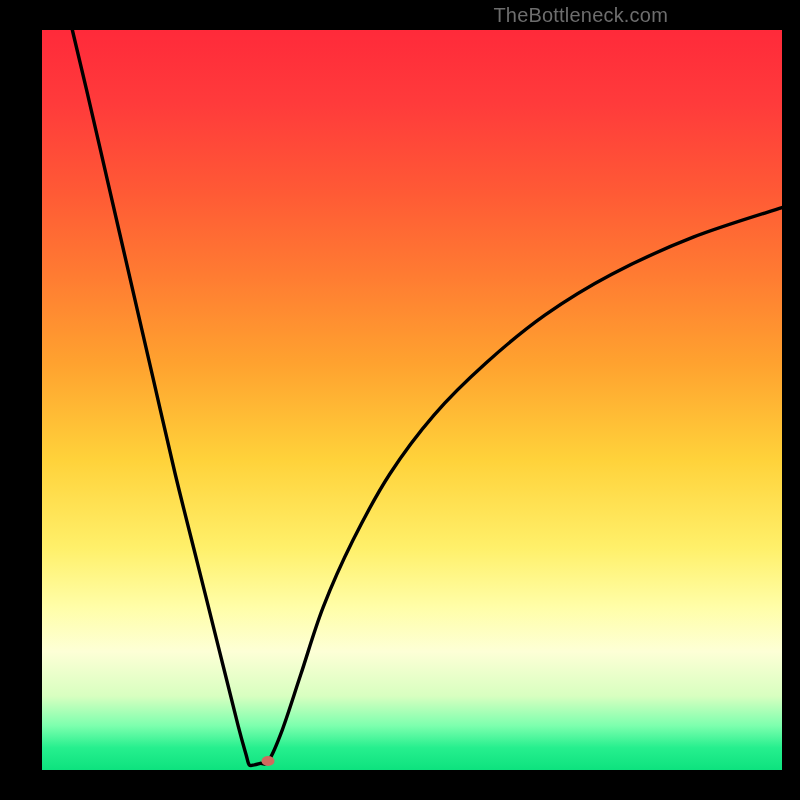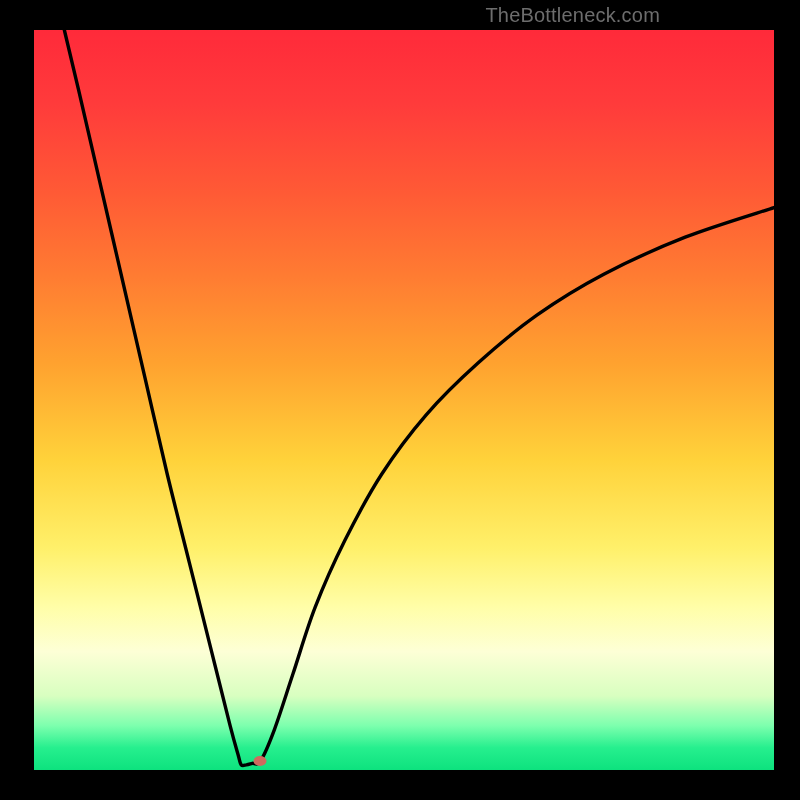--- a/index.html
+++ b/index.html
@@ -6,21 +6,21 @@
     margin: 0;
     padding: 0;
     width: 800px;
     height: 800px;
     background: #000000;
     overflow: hidden;
     font-family: Arial, Helvetica, sans-serif;
   }
   .frame {
     position: absolute;
-    left: 4px;
+    left: 12px;
     top: 0;
     width: 664px;
     height: 800px;
     background: #000000;
   }
   .plot {
     position: absolute;
     left: 30px;
     top: 30px;
     width: 740px;

